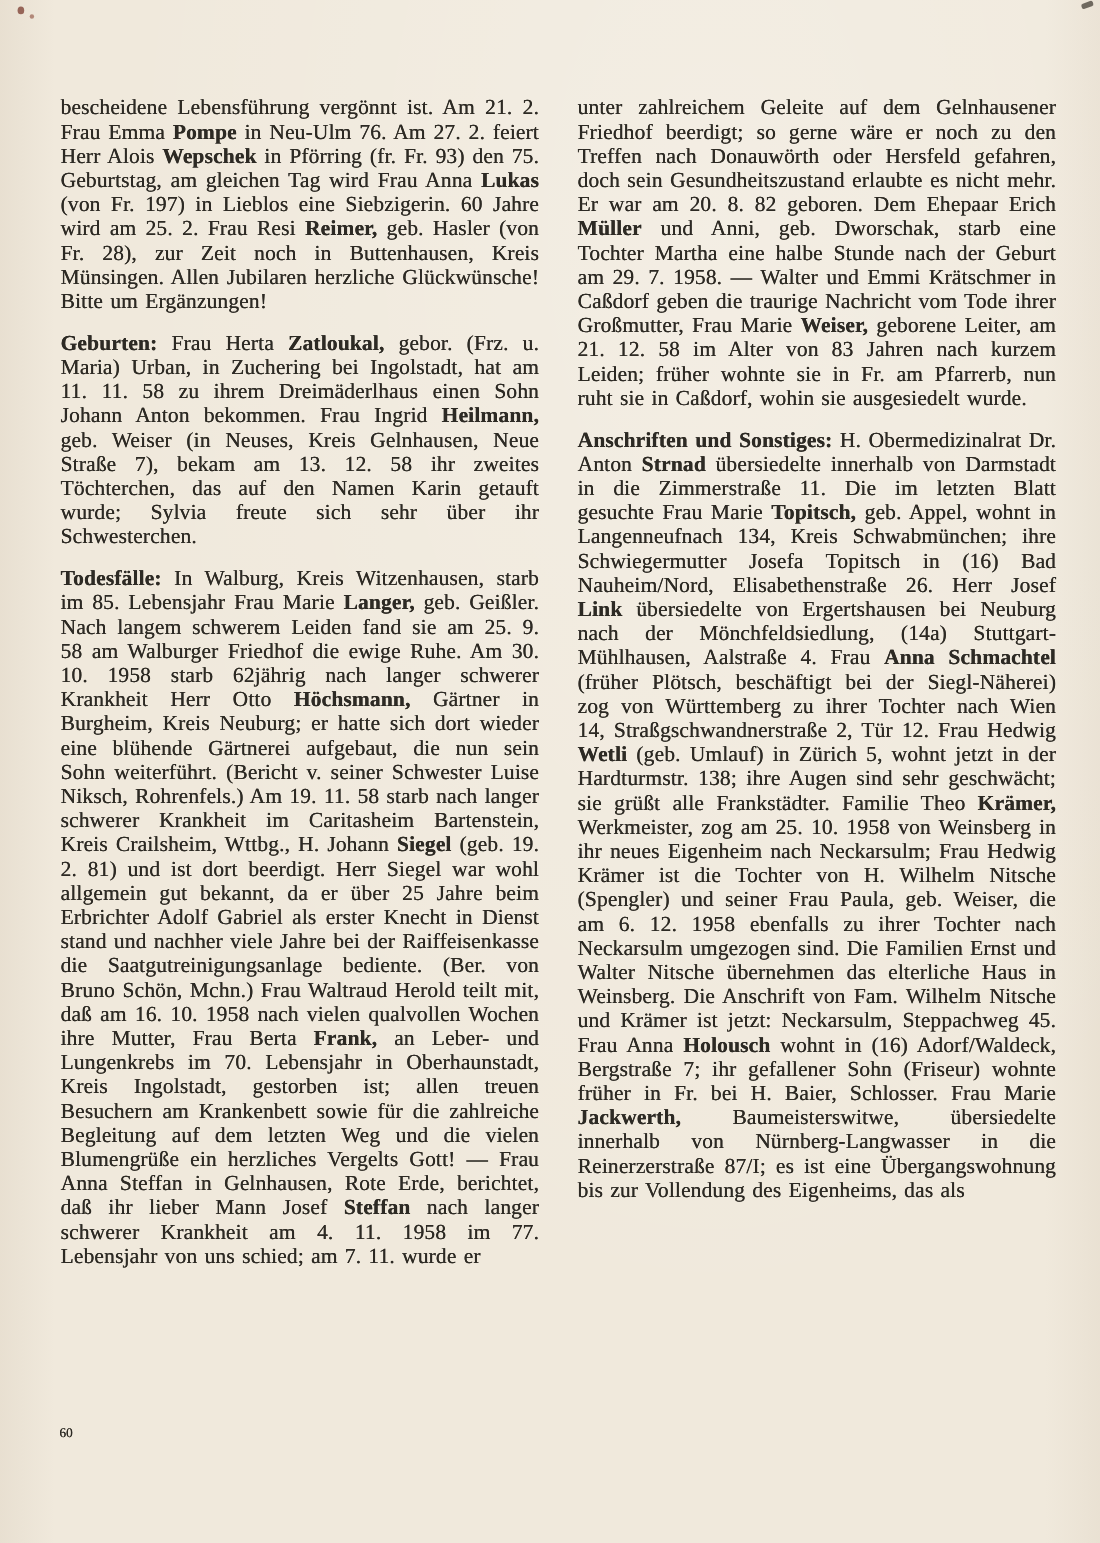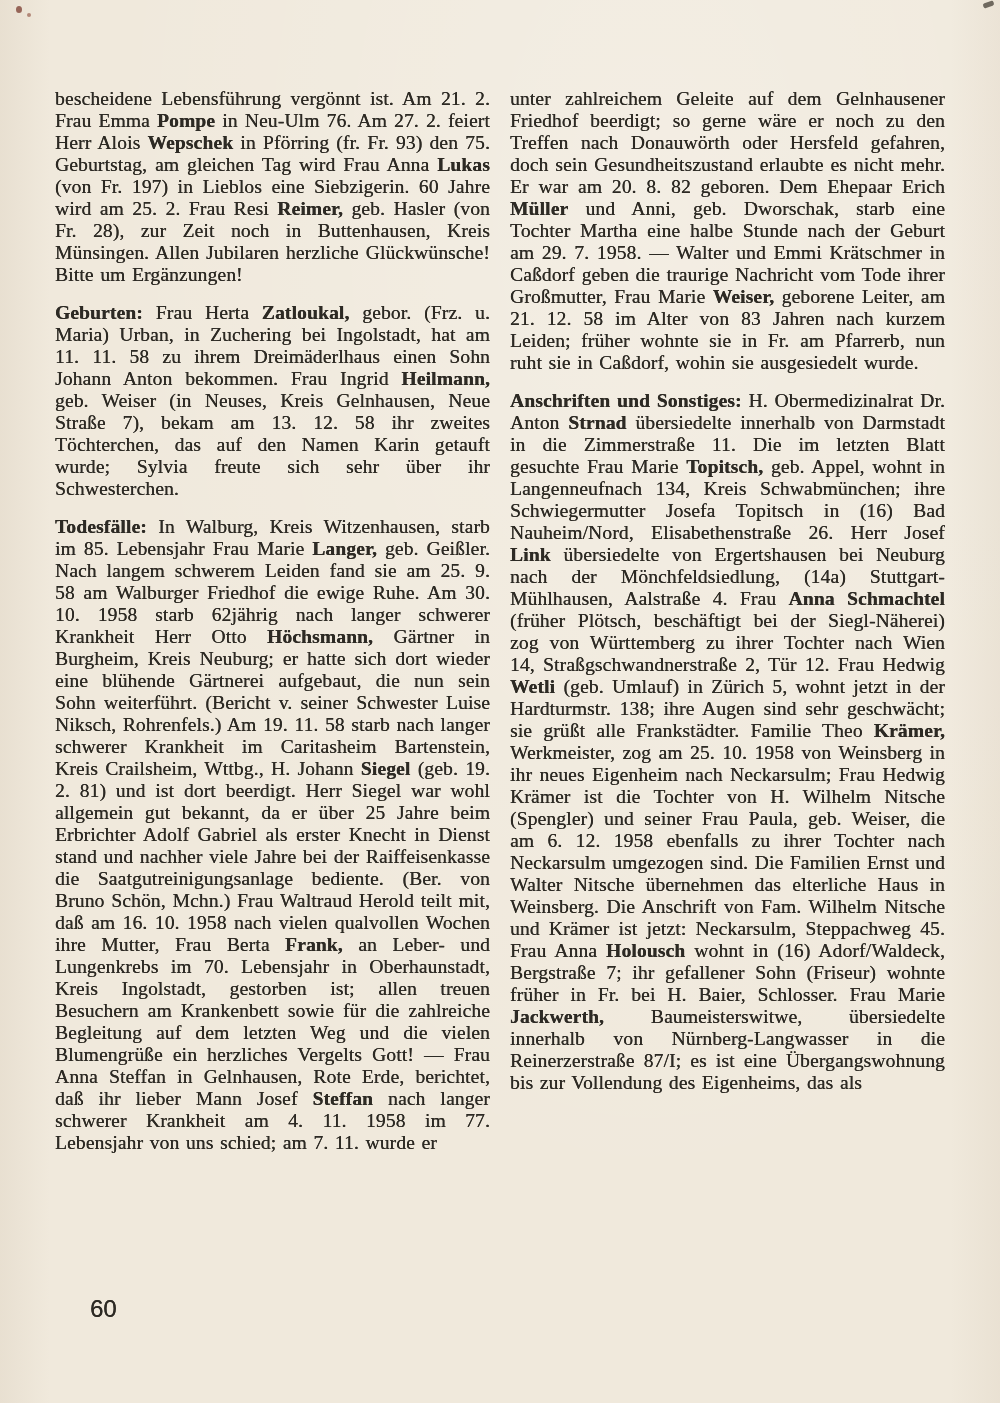--- a/index.html
+++ b/index.html
@@ -16,21 +16,21 @@
       radial-gradient(ellipse at 65% 15%, rgba(255,255,255,0.22), rgba(255,255,255,0) 60%),
       linear-gradient(90deg, rgba(196,180,158,0.18), rgba(0,0,0,0) 5%, rgba(0,0,0,0) 95%, rgba(196,180,158,0.15));
     overflow: hidden;
   }
 
   .columns {
     position: absolute;
     left: 55px;
     top: 88px;
     display: flex;
-    gap: 20px;
+    gap: 35px;
   }
 
   .column {
     width: 435px;
     font-family: "Liberation Serif", serif;
     font-size: 19.5px;
     line-height: 22px;
     color: var(--ink);
     text-align: justify;
     letter-spacing: 0.15px;
@@ -41,25 +41,24 @@
   }
 
   .column p { margin: 0; }
   .column p + p { margin-top: 16px; }
   .column b { font-weight: 700; }
 
   .page-number {
     position: absolute;
     left: 54px;
     top: 1295px;
-    font-family: Liberation Sans, sans-serif;
-    font-size: 24px;
+    font-family: Liberation Serif, serif;
+    font-size: 12px;
     color: var(--ink);
     text-shadow: 0.2px 0 0 currentColor;
-    margin-left: 36px;
   }
 
   
   .speck { position: absolute; border-radius: 50%; }
   .speck-a { left: 16px; top: 6px;  width: 6px; height: 7px; background: #7a3b2e; opacity: .75; }
   .speck-b { left: 27px; top: 13px; width: 4px; height: 4px; background: #8a4a38; opacity: .6; }
   .speck-c { left: 983px; top: 2px; width: 11px; height: 5px; background: #3a352c; opacity: .7; transform: rotate(-20deg); border-radius: 2px; }
 </style>
 </head>
 <body>

